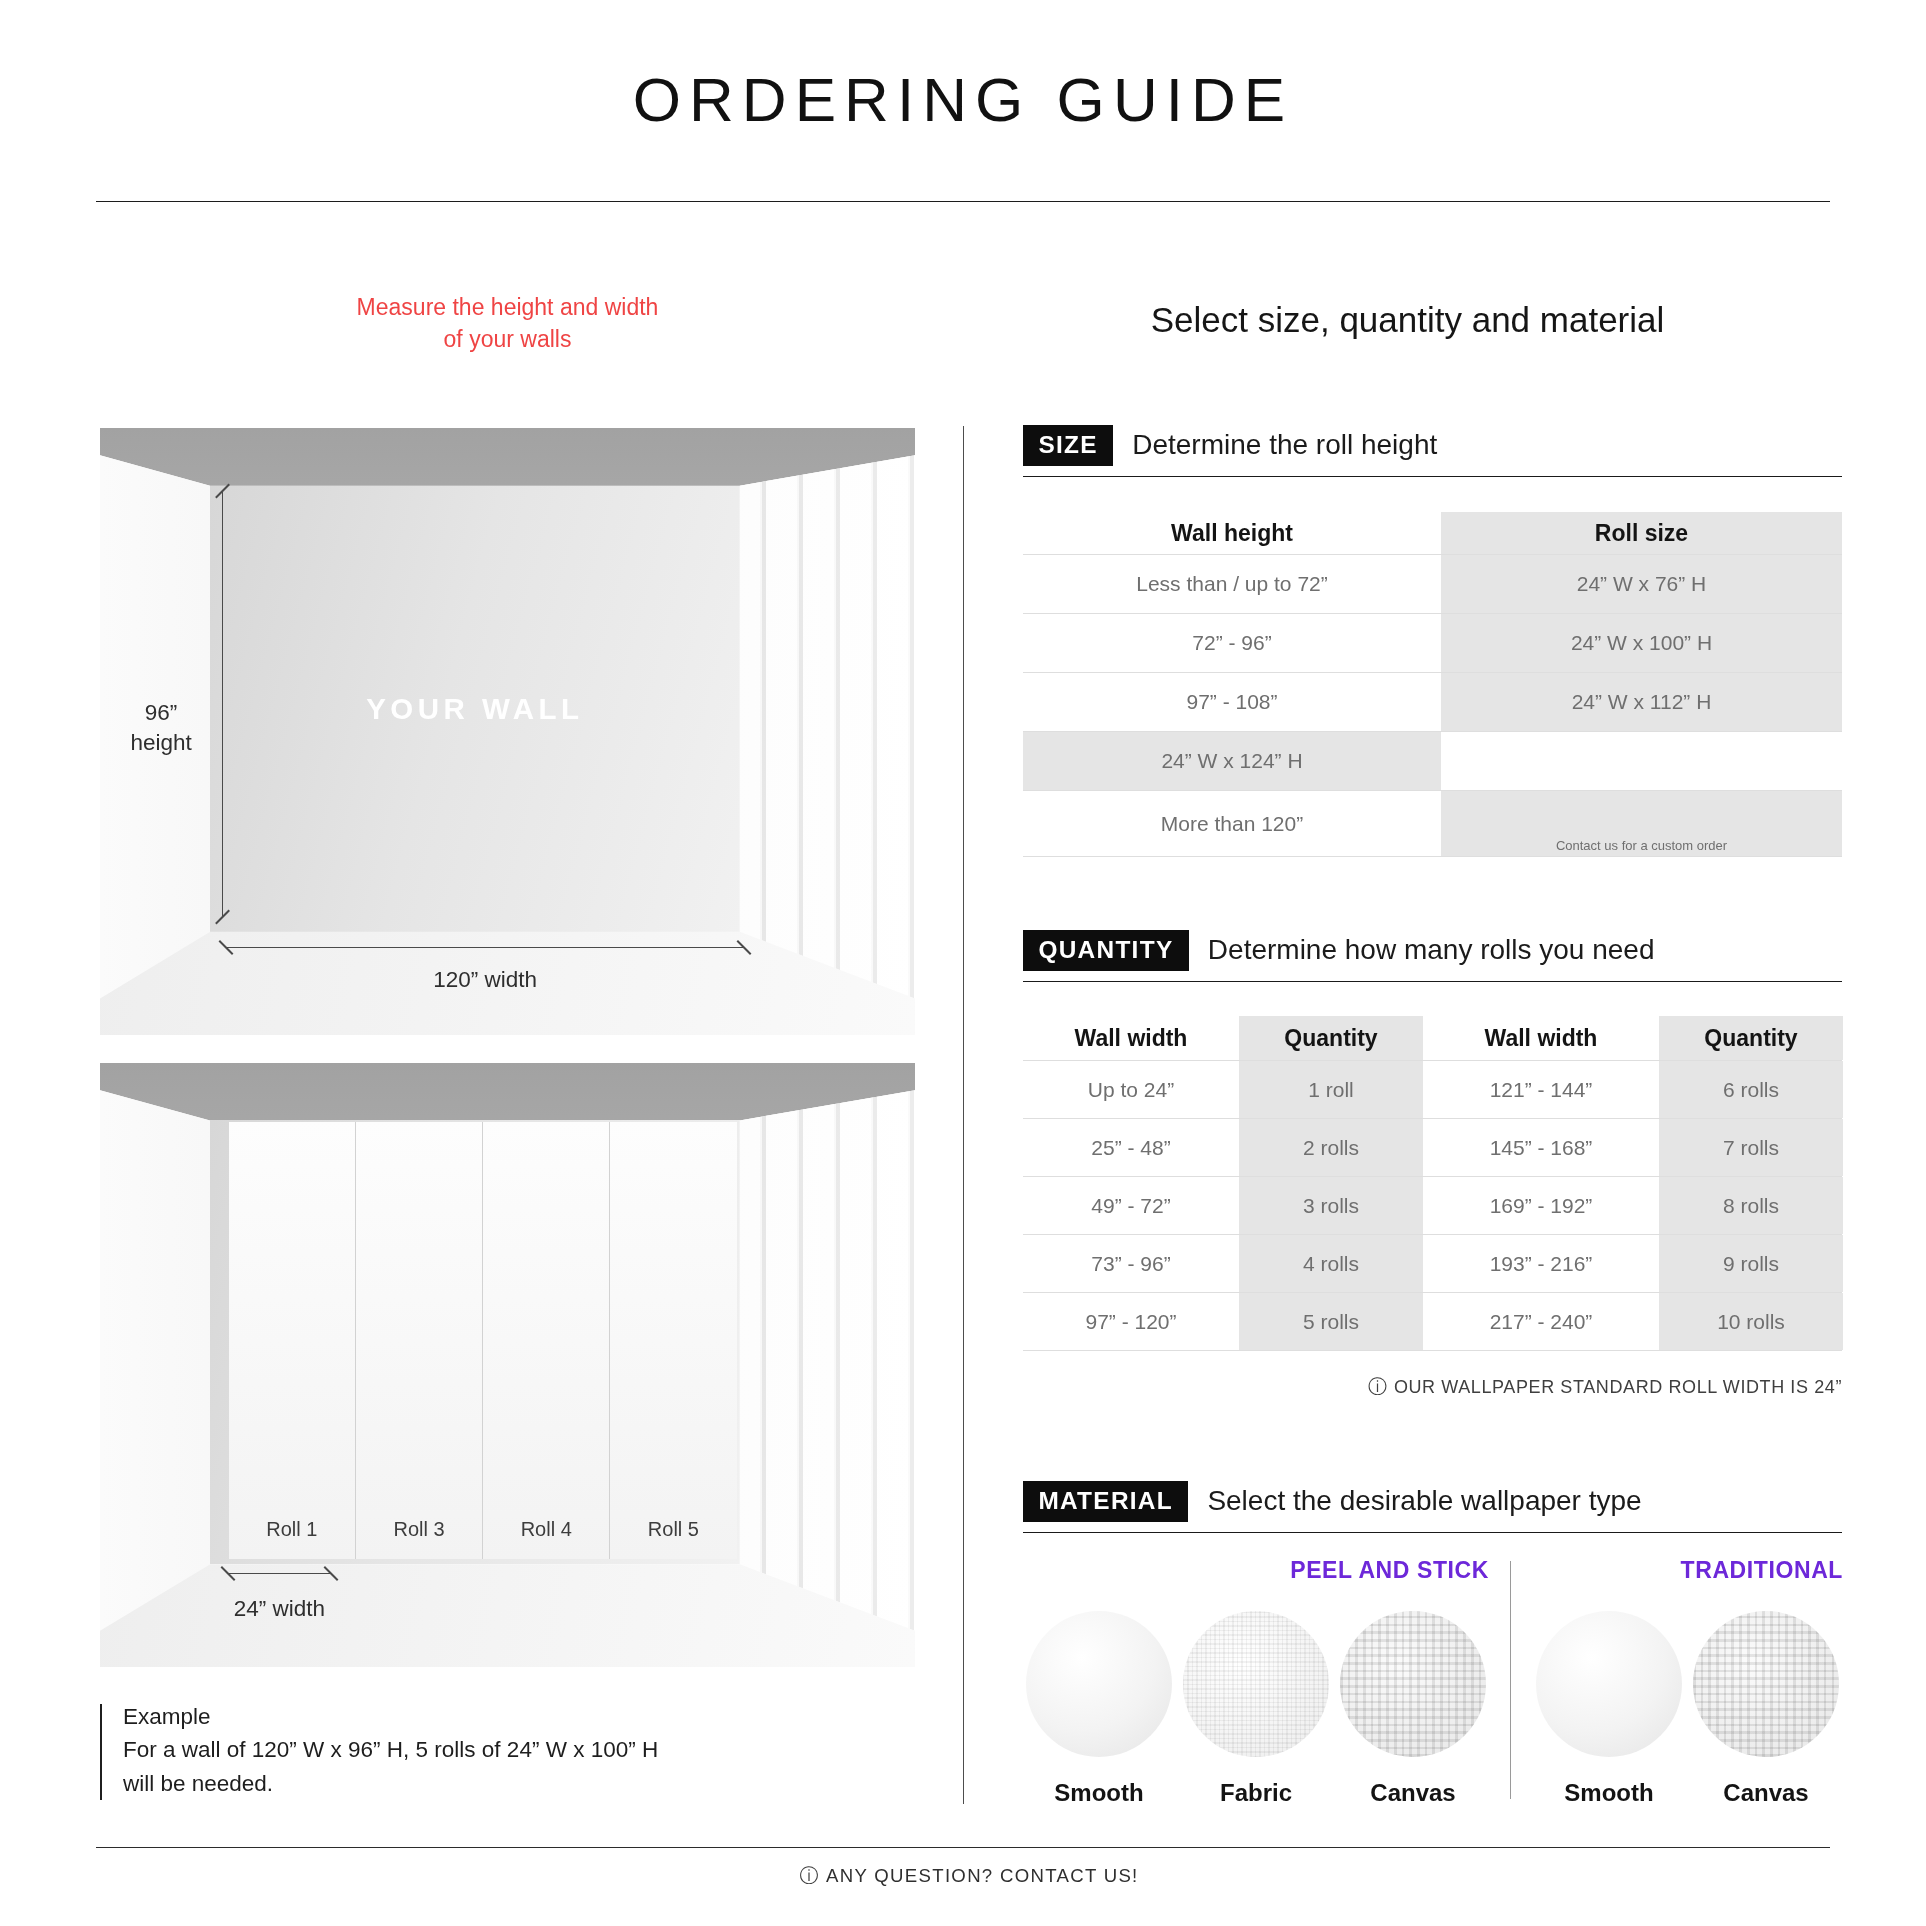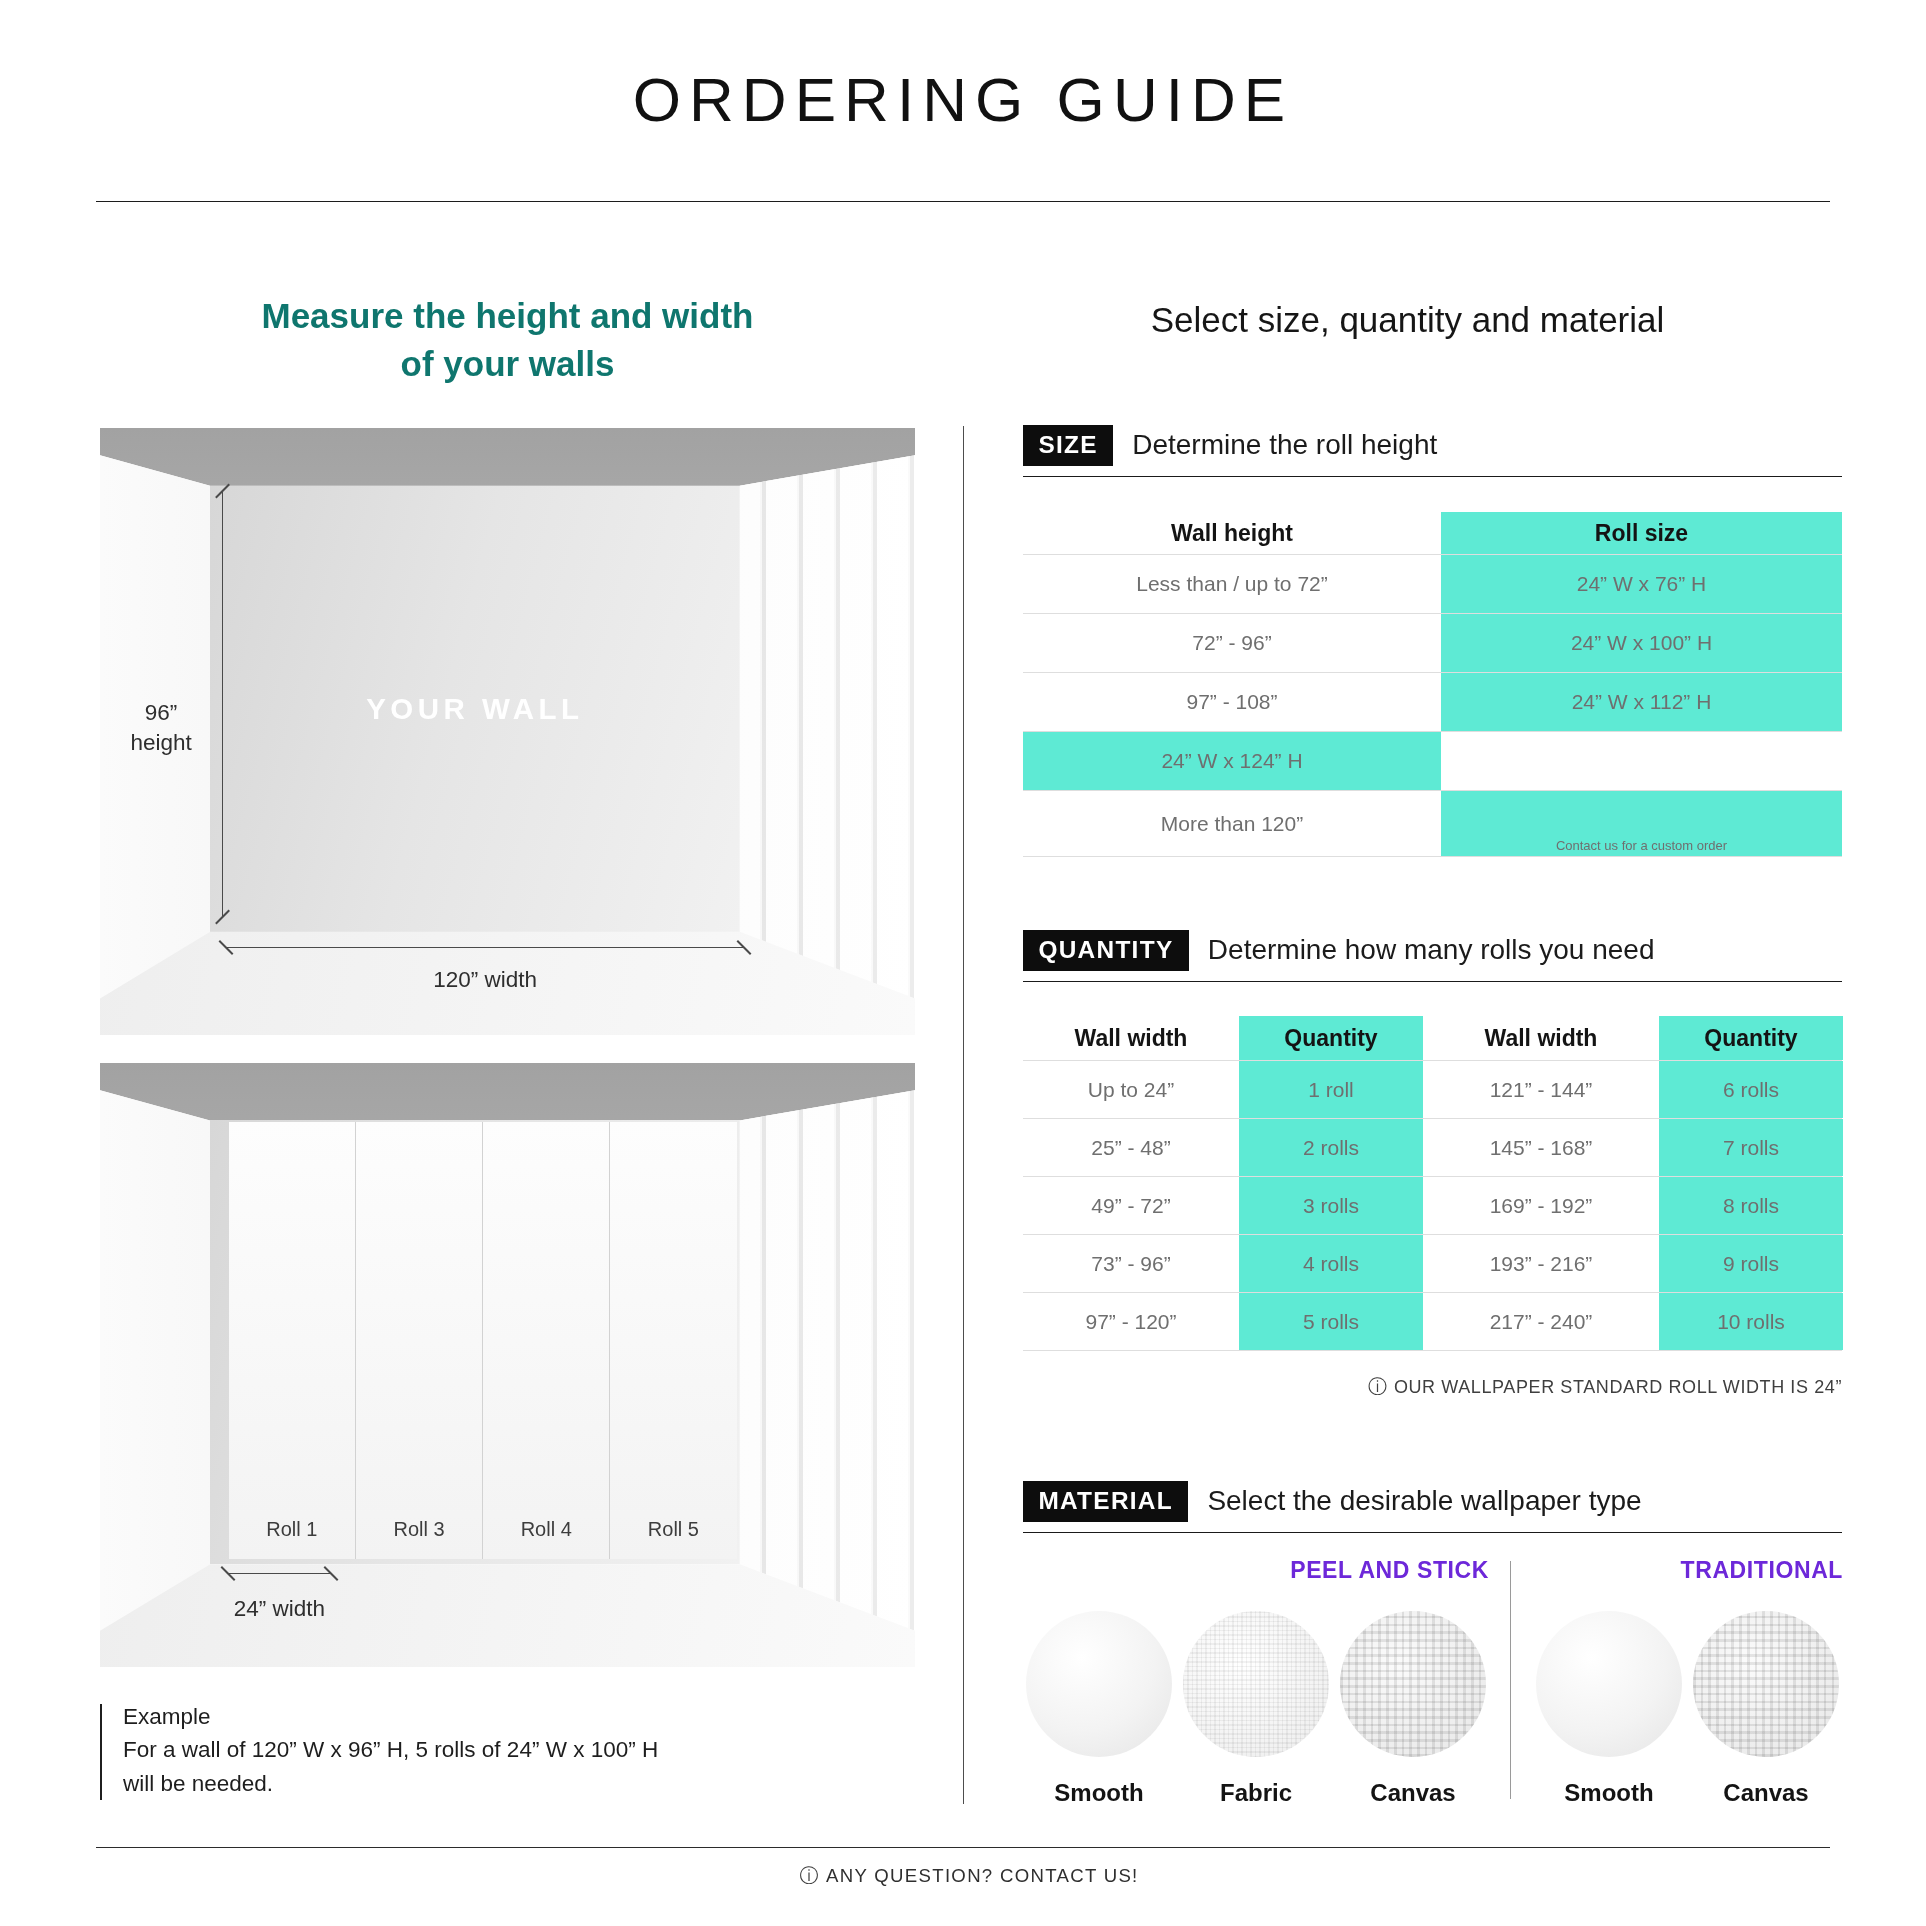--- a/index.html
+++ b/index.html
@@ -8,21 +8,21 @@
 
   .page { position:absolute; inset:0; overflow:hidden; }
 
   
   .page-title { position:absolute; top:64px; left:0; width:100%; text-align:center;
     font-size:62px; font-weight:500; letter-spacing:0.13em; color:#111; }
   .rule-top { position:absolute; top:201px; left:96px; right:96px; border-top:1.9px solid #1c1c1c; }
 
   
   .left-heading { position:absolute; left:100px; top:292px; width:815px; text-align:center;
-    font-size:35px; font-weight:700; line-height:1.38; color:#0f766e; }
+    font-size:23px; font-weight:400; line-height:1.38; color:#ef4444; }
   .right-heading { position:absolute; left:998px; top:300px; width:819px; text-align:center;
     font-size:35px; font-weight:500; color:#161616; }
 
   .col-divider { position:absolute; left:963px; top:426px; height:1378px; border-left:1.3px solid #4d4d4d; }
 
   
   .room { position:absolute; left:100px; width:815px; overflow:hidden; background:#fdfdfd; }
   .room-top { top:428px; height:607px; }
   .room-bottom { top:1063px; height:604px; }
 
@@ -86,21 +86,21 @@
   .section-subtitle { font-size:28px; color:#1b1b1b; white-space:nowrap; }
   .hdr-size { top:425px; } .hdr-quantity { top:930px; } .hdr-material { top:1481px; }
 
   
   .size-table { position:absolute; left:1023px; top:512px; width:819px; }
   .size-row { display:grid; grid-template-columns:418px 401px; border-bottom:1.3px solid #dedede; }
   .size-row > div { display:flex; align-items:center; justify-content:center; text-align:center; }
   .thead { height:42px; font-weight:700; font-size:23px; color:#141414; }
   .tcell { height:58px; font-size:21px; color:#6f6f6f; }
   .tcell-tall { height:65px; }
-  .shade { background:#5eead4; }
+  .shade { background:#e5e5e5; }
   .wrap-narrow { display:inline-block; max-width:193px; font-size:13px; line-height:1.3;margin-top:46px; }
 
   
   .qty-table { position:absolute; left:1023px; top:1016px; width:819px; }
   .qty-row { display:grid; grid-template-columns:216px 184px 236px 184px; border-bottom:1.3px solid #dedede; }
   .qty-row > div { display:flex; align-items:center; justify-content:center; text-align:center; }
   .qhead { height:44px; font-weight:700; font-size:23px; color:#141414; }
   .qcell { height:57px; font-size:21px; color:#6f6f6f; }
 
   .roll-note { position:absolute; left:1023px; top:1374px; width:819px; text-align:right;

